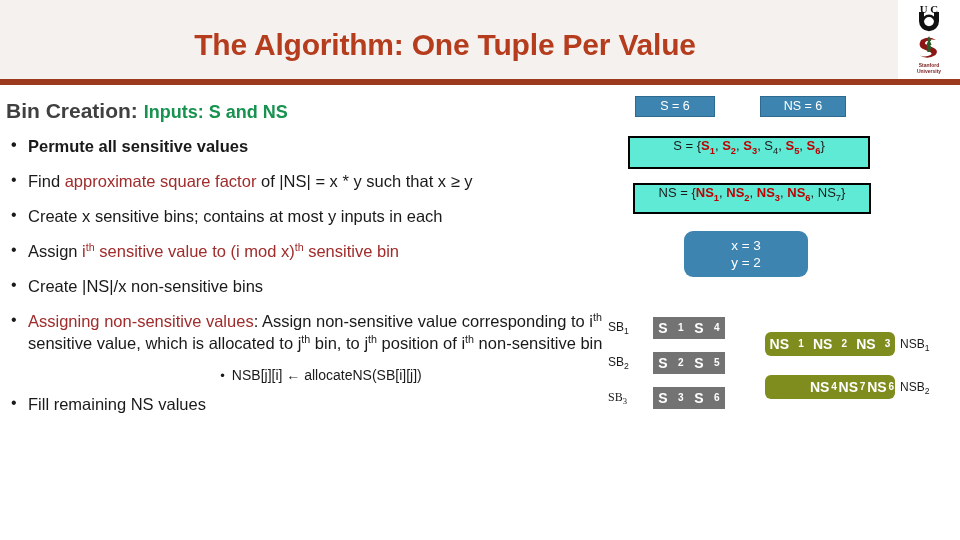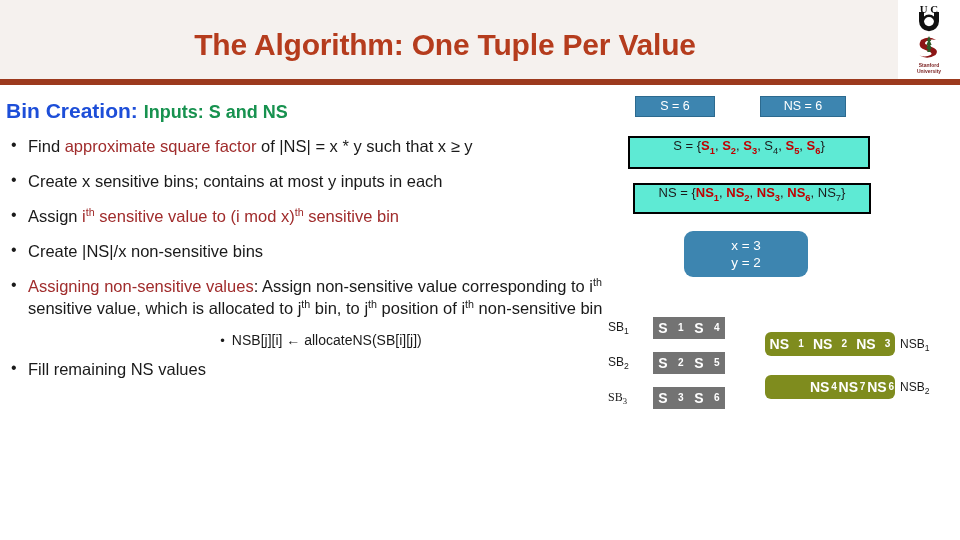--- a/index.html
+++ b/index.html
@@ -64,21 +64,21 @@
     position: absolute;
     left: 6px; top: 98px;
     width: 600px;
   }
   .section-head {
     font-size: 21px;
     line-height: 26px;
     margin-bottom: 10px;
     white-space: nowrap;
   }
-  .section-head .black { color: #1d4ed8; font-weight: bold; font-size: 21px; }
+  .section-head .black { color: #404040; font-weight: bold; font-size: 21px; }
   .section-head .green { color: #17924f; font-weight: bold; font-size: 18px; }
 
   ul.bullets { list-style: none; }
   ul.bullets > li {
     position: relative;
     padding-left: 22px;
     font-size: 16.5px;
     line-height: 22px;
     color: #1a1a1a;
     margin-bottom: 13px;
@@ -219,20 +219,21 @@
       <span>University</span>
     </div>
   </div>
 
   <div class="left-col">
     <div class="section-head">
       <span class="black">Bin Creation:</span>
       <span class="green">Inputs: S and NS</span>
     </div>
     <ul class="bullets" id="bullet-list">
+        <li class="red">Permute all sensitive values</li>
         <li>Find <span class="redtx">approximate square factor</span> of |NS| = x * y such that x ≥ y</li>
         <li>Create x sensitive bins; contains at most y inputs in each</li>
         <li>Assign <span class="redtx">i<sup>th</sup> sensitive value to (i mod  x)<sup>th</sup> sensitive bin</span></li>
         <li>Create |NS|/x non-sensitive bins</li>
         <li><span class="redtx">Assigning non-sensitive values</span>: Assign non-sensitive value corresponding to i<sup>th</sup> sensitive value, which is allocated to j<sup>th</sup> bin, to j<sup>th</sup> position of i<sup>th</sup> non-sensitive bin</li>
       </ul>
     <div class="sub-wrap">
       <div class="subbullet">NSB[j][i] ← allocateNS(SB[i][j])</div>
     </div>
     <ul class="bullets">

